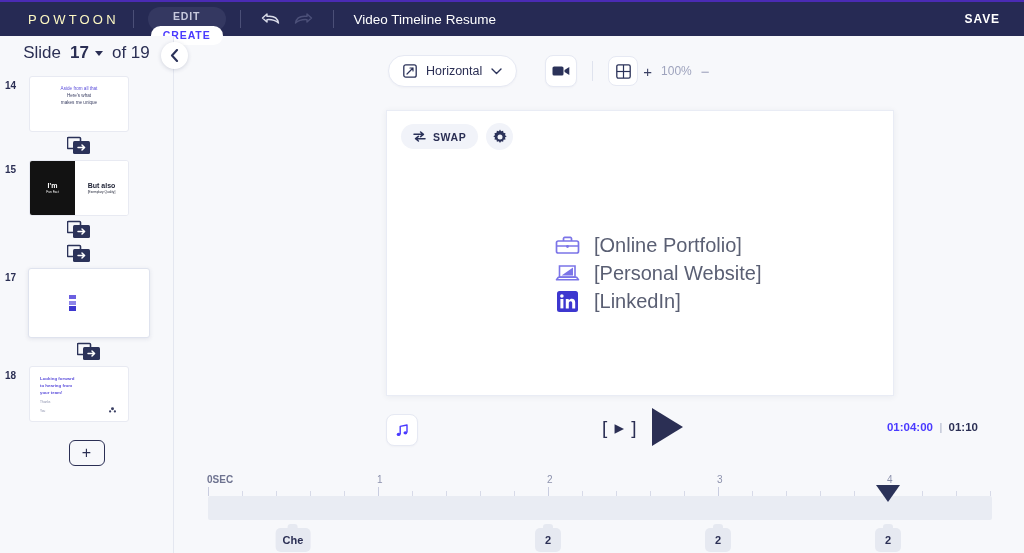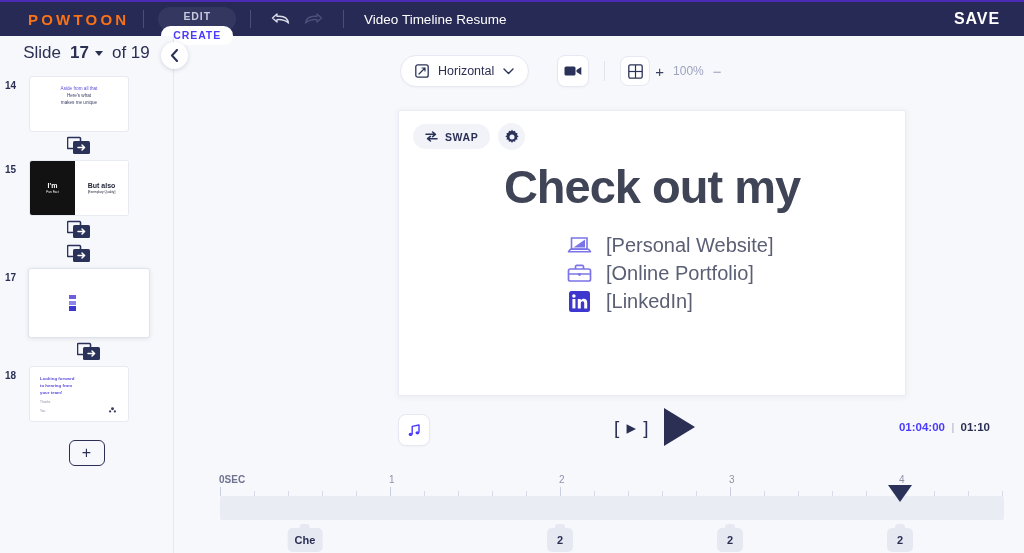--- a/index.html
+++ b/index.html
@@ -13,43 +13,43 @@
   
   .topbar {
     position: absolute; top: 0; left: 0;
     width: 1024px; height: 36px;
     background: #262a54;
     border-top: 2px solid #4a2bb5;
     display: flex; align-items: center;
   }
   .brand {
     margin-left: 28px;
-    color: #f97316;
-    font-size: 15px;
-    font-weight: bold;
+    color: #fef9c3;
+    font-size: 13px;
+    font-weight: normal;
     letter-spacing: 3.2px;
   }
   .vsep { width: 1px; height: 18px; background: #4b4f77; margin: 0 14px; }
   .mode-group {
     display: flex; align-items: center;
     background: #343861;
     border-radius: 14px;
     height: 24px; padding: 0 3px; flex-direction: column;
   }
   .mode-btn {
     font-size: 10.5px; font-weight: bold; letter-spacing: 0.9px;
     padding: 0 12px; height: 19px; line-height: 19px;
     border-radius: 11px; color: #c7c9dd;
   }
   .mode-btn.active { background: #ffffff; color: #4a3aff; }
   .undo-ico, .redo-ico { margin: 0 6px; display: flex; align-items: center; }
   .doc-title { color: #ffffff; font-size: 13.5px; margin-left: 6px; }
   .save-btn {
     margin-left: auto; margin-right: 24px;
-    color: #ffffff; font-size: 16px; font-weight: bold; letter-spacing: 0.9px;
+    color: #ffffff; font-size: 12px; font-weight: bold; letter-spacing: 0.9px;
   }
 
   
   .sidebar {
     position: absolute; top: 36px; left: 0;
     width: 174px; height: 517px;
     background: #f7f8fb;
     border-right: 1px solid #e4e7f0;
     overflow: hidden;
   }
@@ -118,21 +118,21 @@
   .blank-label { margin-top: 7px; font-size: 12px; color: #2b2f54; }
   .collapse-btn {
     position: absolute; left: 161px; top: 42px;
     width: 27px; height: 27px; border-radius: 50%;
     background: #ffffff; box-shadow: 0 1px 4px rgba(40,50,90,.18);
     display: flex; align-items: center; justify-content: center;
     z-index: 5;
   }
 
   
-  .main { position: absolute; top: 36px; left: 174px;
+  .main { position: absolute; top: 36px; left: 162px;
           width: 850px; height: 517px; }
   .canvas-toolbar {
     display: flex; align-items: center; gap: 0;
     padding: 16px 0 0 226px; height: 54px;
   }
   .pill {
     display: flex; align-items: center; gap: 9px;
     height: 32px; padding: 0 14px;
     background: #ffffff; border: 1px solid #e6e9f3;
     border-radius: 16px; font-size: 12.5px; color: #2b2f54;
@@ -431,43 +431,42 @@
         <span>SWAP</span>
       </div>
       <div class="gear-circle">
         <svg width="16" height="16" viewBox="0 0 16 16">
             <path fill="#2b3259" d="M8 0.6 l1.1 1.7 2-0.5 0.4 2 2 0.4 -0.5 2 1.7 1.1 -1.7 1.1 0.5 2 -2 0.4 -0.4 2 -2 -0.5 -1.1 1.7 -1.1 -1.7 -2 0.5 -0.4 -2 -2 -0.4 0.5 -2 -1.7 -1.1 1.7 -1.1 -0.5 -2 2 -0.4 0.4 -2 2 0.5 Z"></path>
             <circle cx="8" cy="8" r="2.5" fill="#f1f3f9"></circle>
           </svg>
       </div>
     </div>
 
-    <div class="slide-title">Check out my</div>
 
     <div class="links">
-      <div class="link-row">
-        <span class="link-ico">
-          <svg width="25" height="19" viewBox="0 0 25 19">
-              <path d="M4.5 2 H20 V13 H4.5 Z" fill="none" stroke="#7b74e8" stroke-width="1.6"></path>
-              <path d="M6.5 11.5 L18 3.5 V11.5 Z" fill="#7b74e8"></path>
-              <path d="M1.5 15.8 H23.5 L21.6 13.2 H3.4 Z" fill="none" stroke="#7b74e8" stroke-width="1.6" stroke-linejoin="round"></path>
-            </svg>
-        </span>
-        <span class="link-txt">[Personal Website]</span>
-      </div>
       <div class="link-row">
         <span class="link-ico">
           <svg width="25" height="19" viewBox="0 0 25 19">
               <rect x="1.5" y="5" width="22" height="12" rx="1.8" fill="none" stroke="#7b74e8" stroke-width="1.7"></rect>
               <path d="M8.5 5 V2.6 A1.2 1.2 0 0 1 9.7 1.4 H15.3 A1.2 1.2 0 0 1 16.5 2.6 V5" fill="none" stroke="#7b74e8" stroke-width="1.7"></path>
               <line x1="2" y1="10" x2="23" y2="10" stroke="#7b74e8" stroke-width="1.5"></line>
               <circle cx="12.5" cy="10.5" r="1.4" fill="#7b74e8"></circle>
             </svg>
         </span>
         <span class="link-txt">[Online Portfolio]</span>
+      </div>
+      <div class="link-row">
+        <span class="link-ico">
+          <svg width="25" height="19" viewBox="0 0 25 19">
+              <path d="M4.5 2 H20 V13 H4.5 Z" fill="none" stroke="#7b74e8" stroke-width="1.6"></path>
+              <path d="M6.5 11.5 L18 3.5 V11.5 Z" fill="#7b74e8"></path>
+              <path d="M1.5 15.8 H23.5 L21.6 13.2 H3.4 Z" fill="none" stroke="#7b74e8" stroke-width="1.6" stroke-linejoin="round"></path>
+            </svg>
+        </span>
+        <span class="link-txt">[Personal Website]</span>
       </div>
       <div class="link-row">
         <span class="link-ico">
           <svg width="21" height="21" viewBox="0 0 21 21">
               <rect width="21" height="21" rx="2.5" fill="#3d37cf"></rect>
               <rect x="3.4" y="8" width="3" height="9.4" fill="#fff"></rect>
               <circle cx="4.9" cy="5" r="1.8" fill="#fff"></circle>
               <path d="M8.8 8 h2.9 v1.3 c0.7-1.1 1.9-1.6 3.2-1.6 2.2 0 3.3 1.4 3.3 3.9 v5.8 h-3 v-5.2 c0-1.3-0.5-2-1.6-2 -1.1 0-1.8 0.8-1.8 2 v5.2 h-3 Z" fill="#fff"></path>
             </svg>
         </span>

